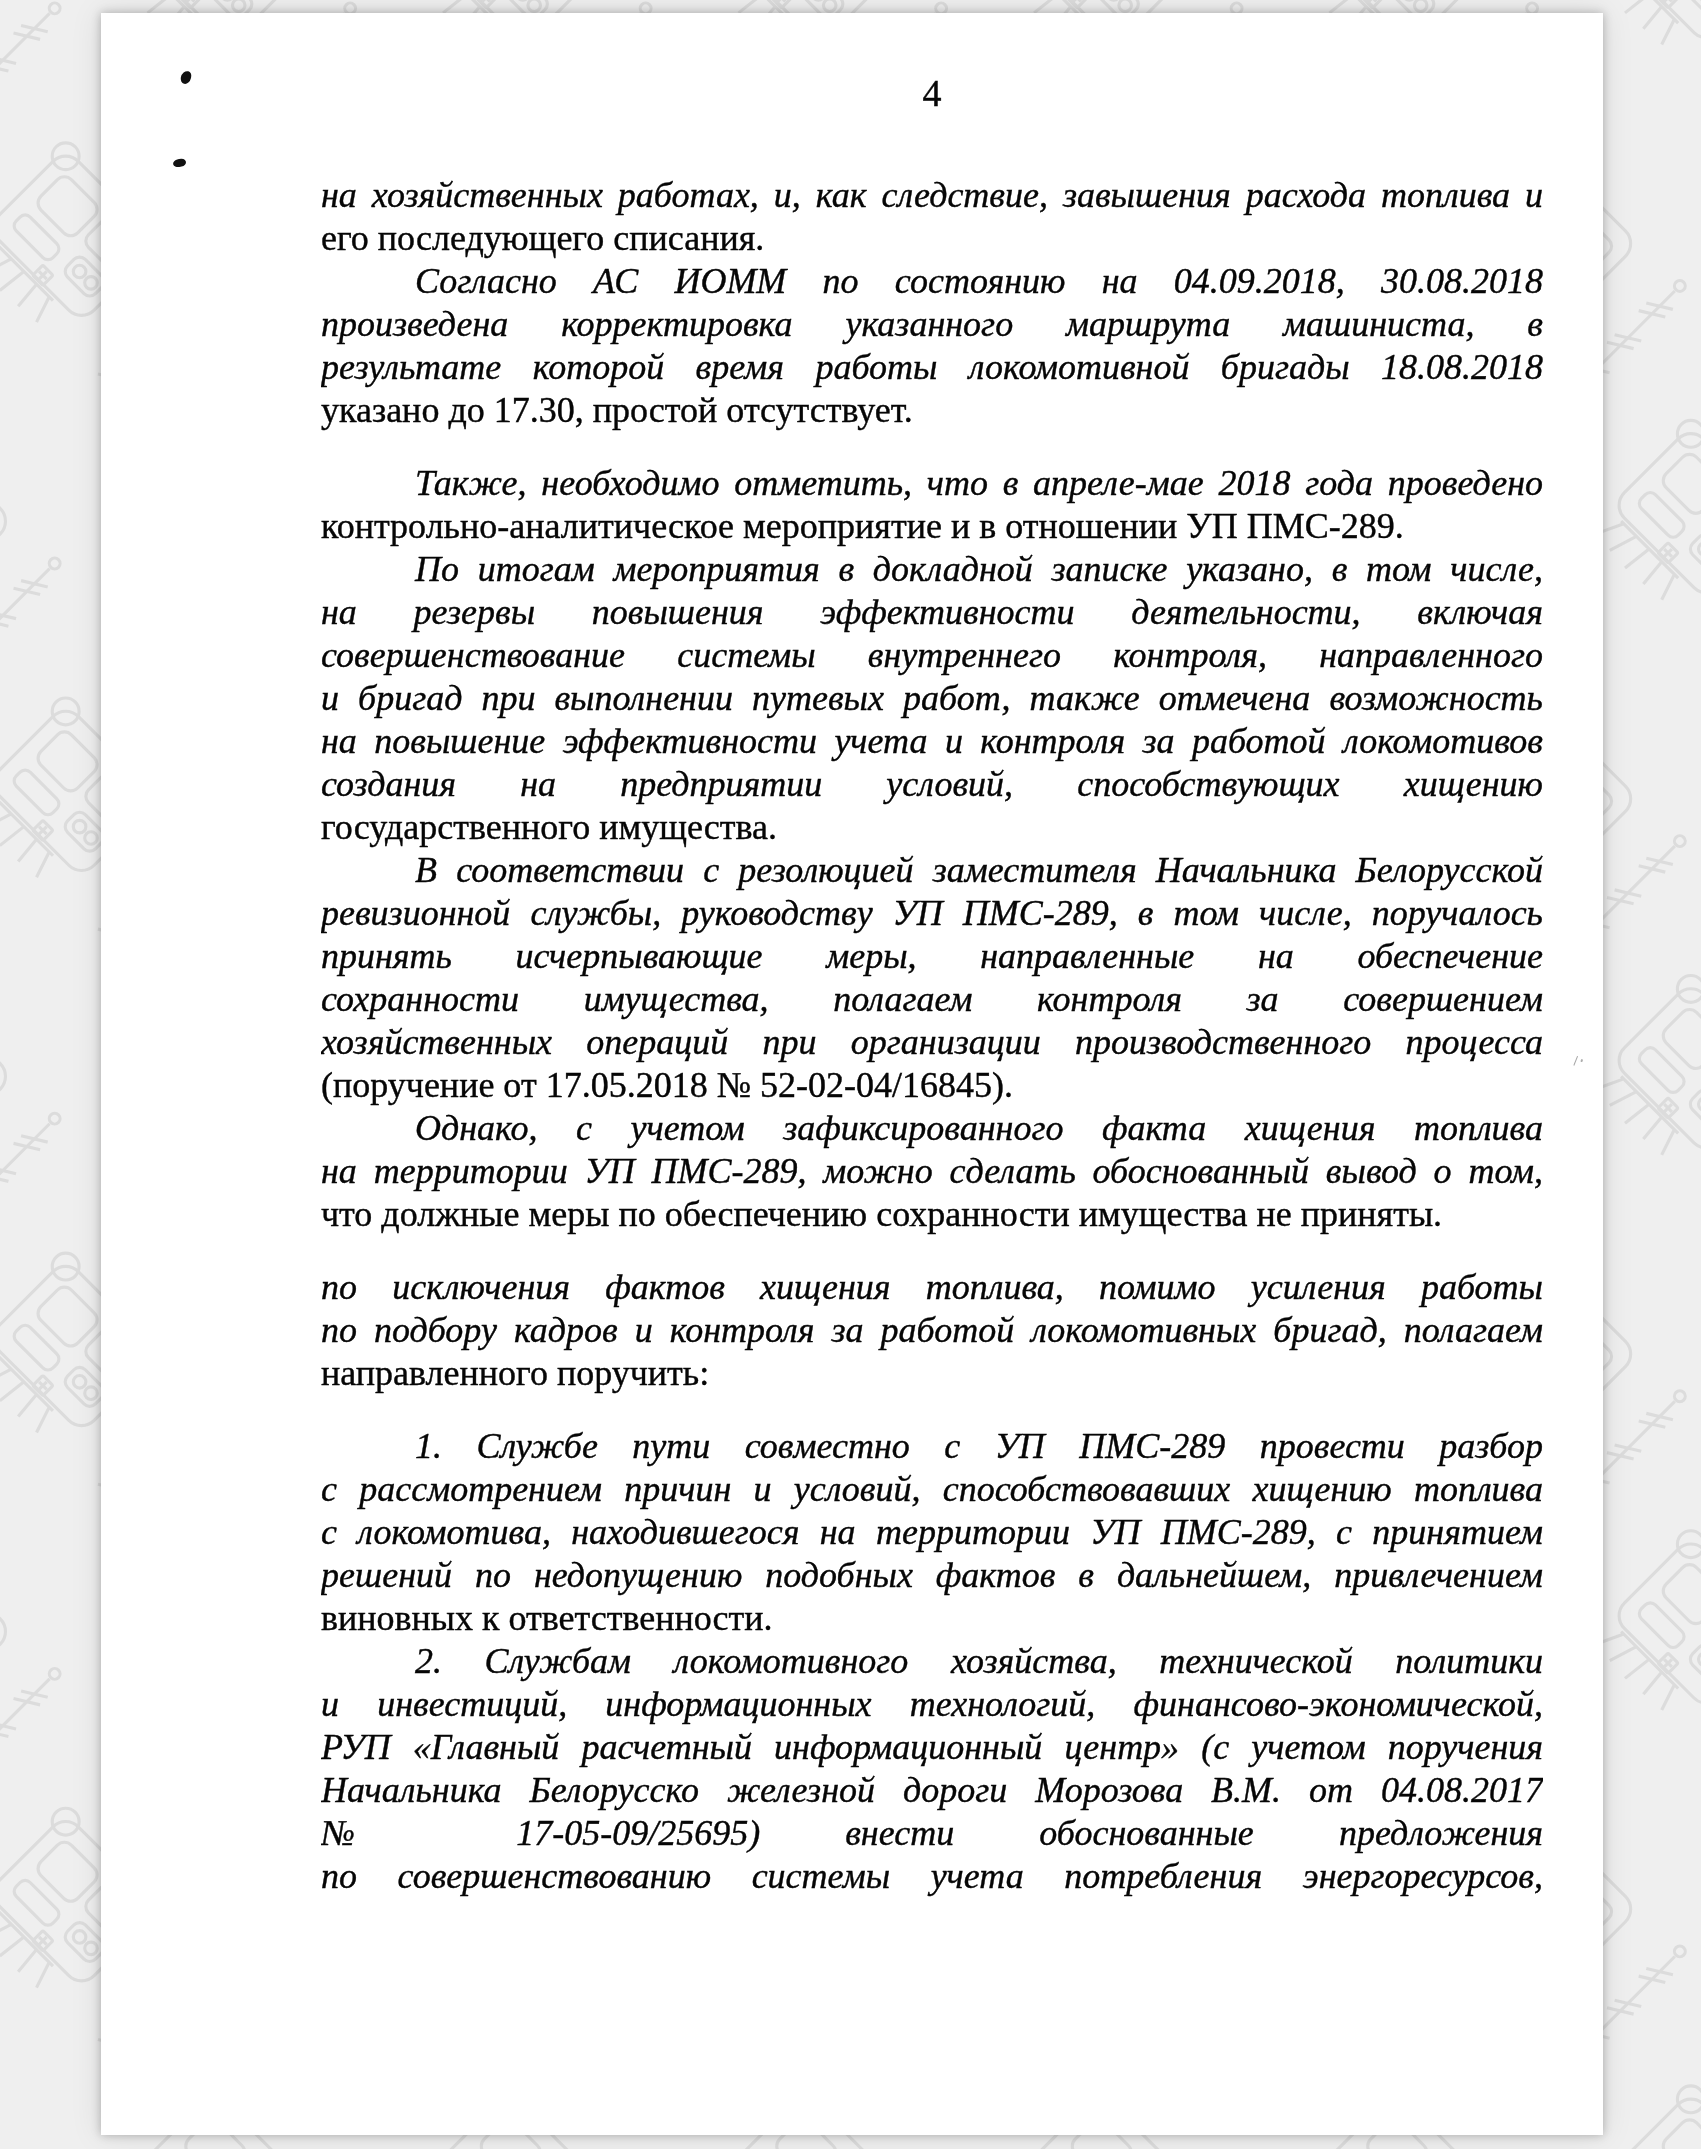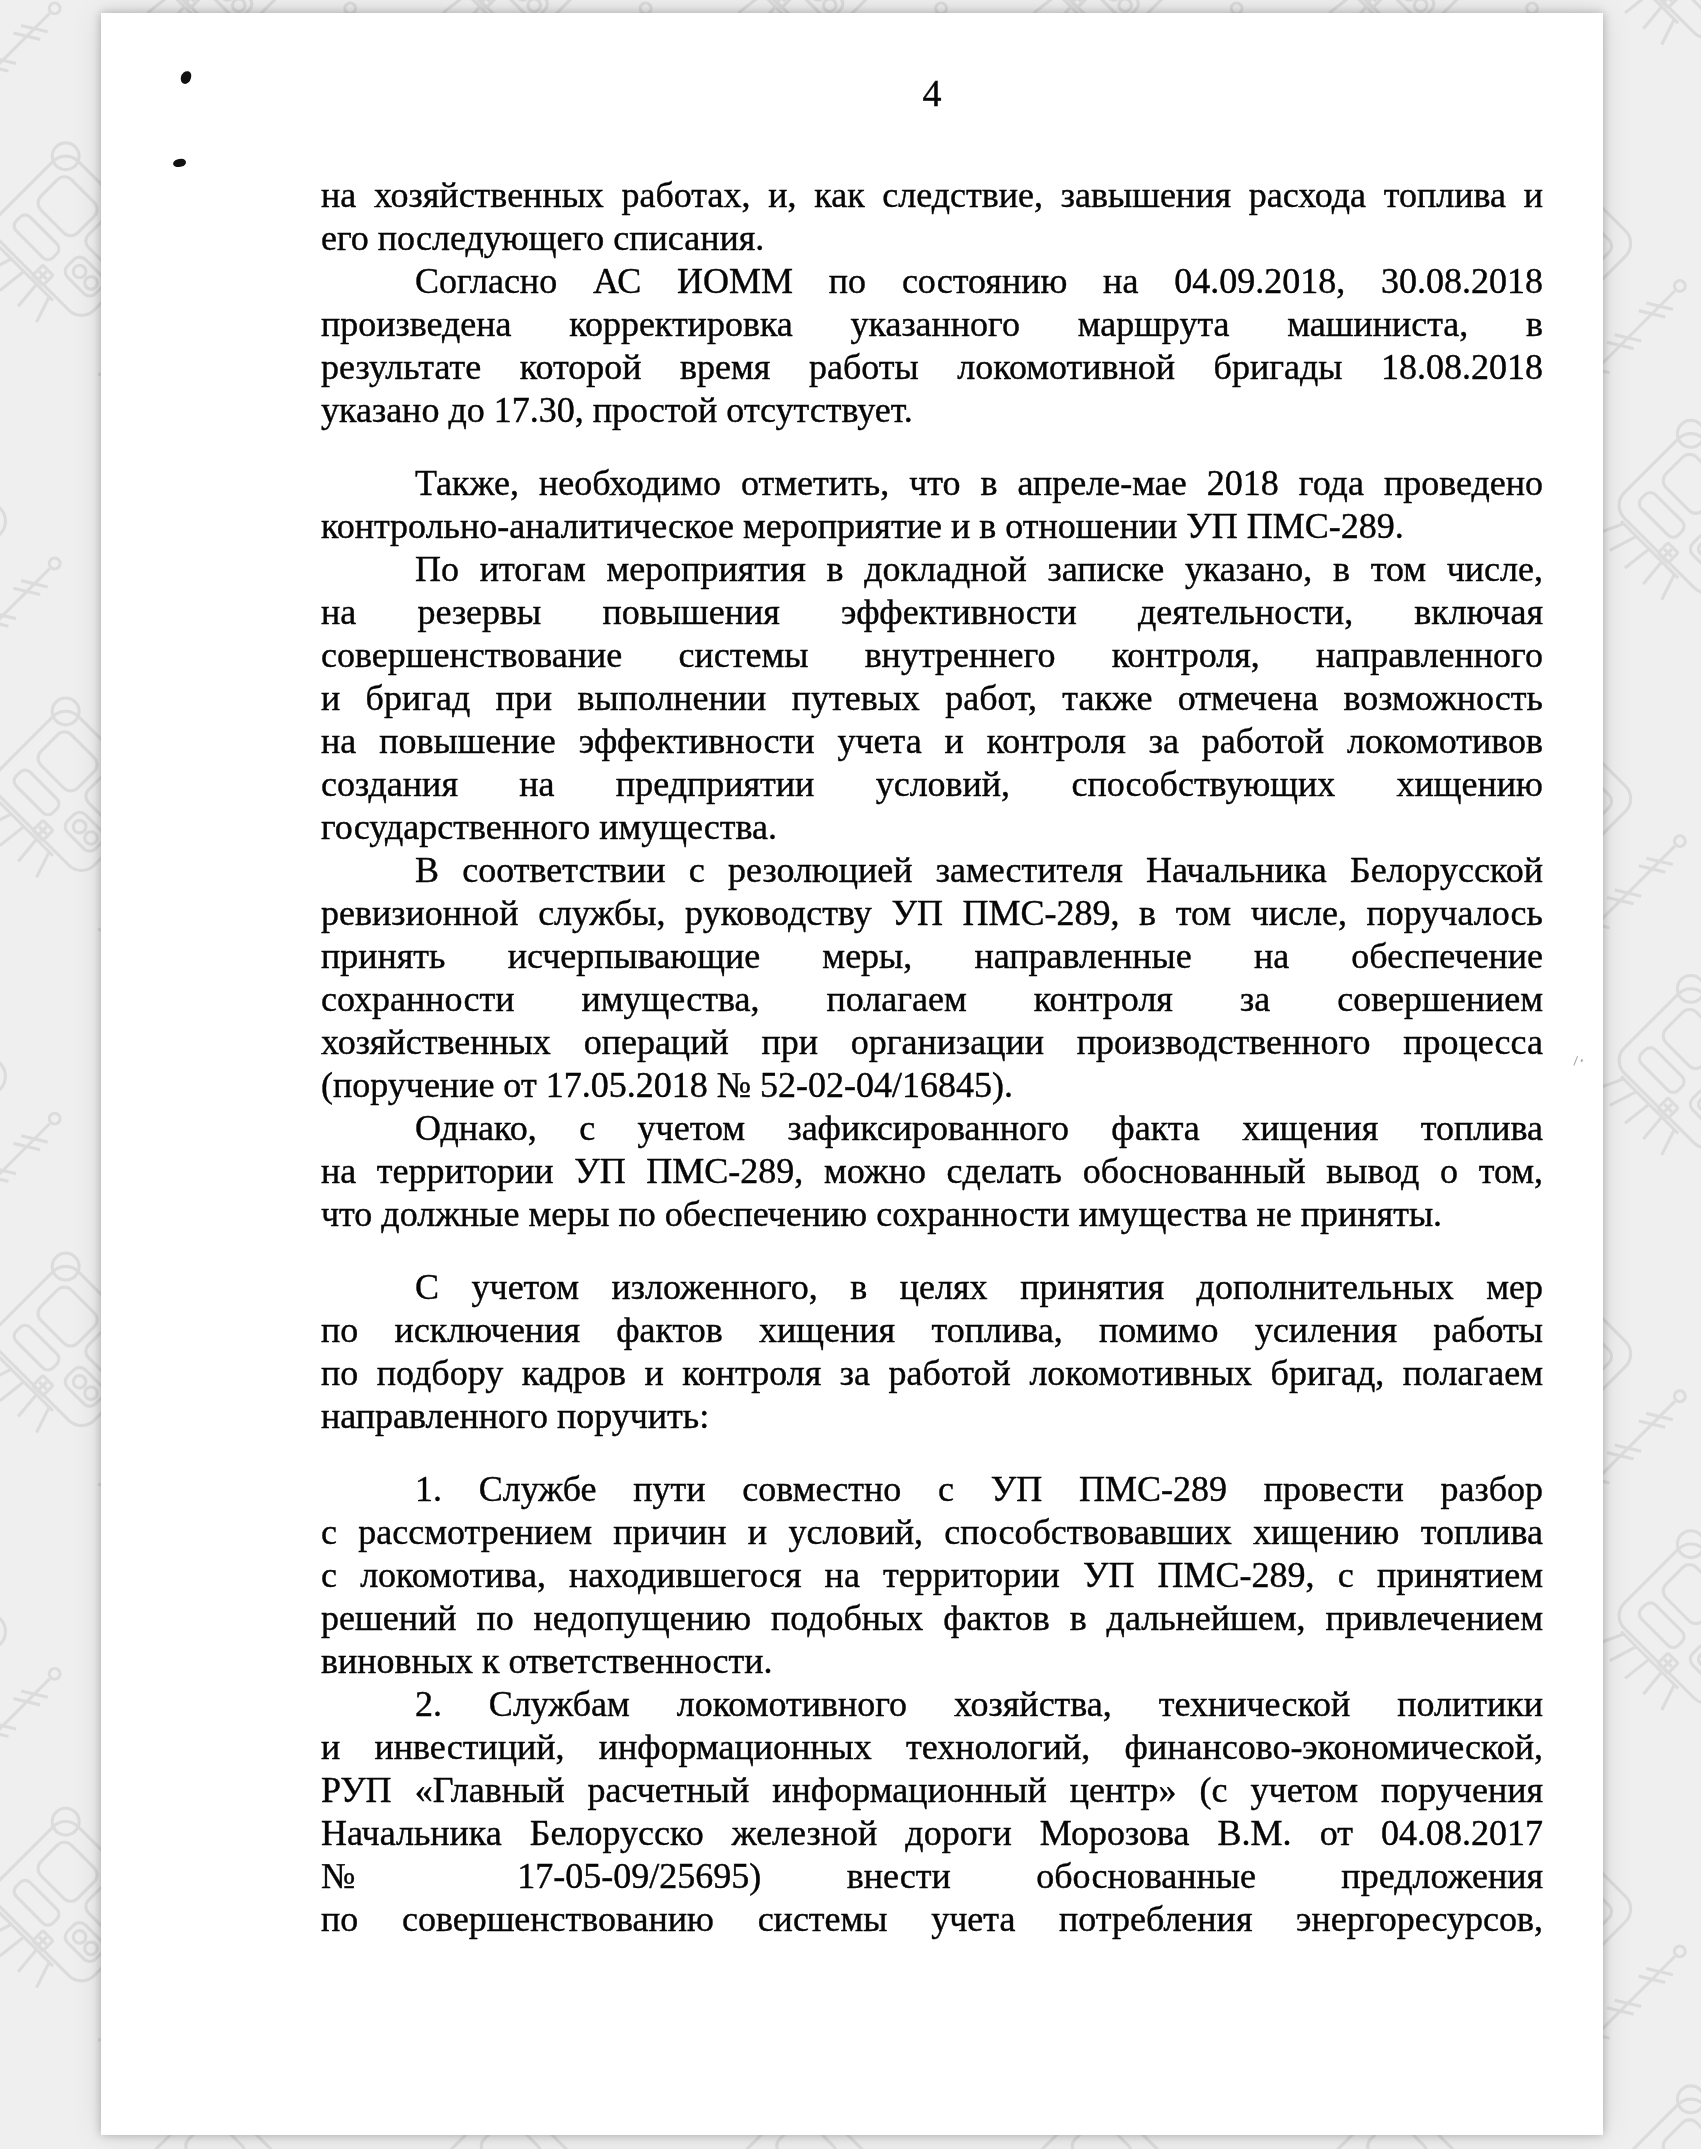--- a/index.html
+++ b/index.html
@@ -22,21 +22,21 @@
   #content{
     position:absolute;left:321px;top:174px;width:1222px;z-index:2;color:#060606;
     -webkit-text-stroke:0.4px #060606;
   }
   .paragraph{margin:0;padding:0;}
   .paragraph.space-before{margin-top:30px;}
   .line{
     height:43px;line-height:43px;font-size:36px;overflow:hidden;
     text-align:justify;text-align-last:left;
   }
-  .line.just{text-align-last:justify;}
+  .line.just{text-align-last:justify;font-style:italic;}
   .line.indent{text-indent:94px;}
   .ink-mark{position:absolute;z-index:3;background:#111;}
   #ink-dot-1{left:181px;top:71px;width:9.9px;height:12.5px;border-radius:60% 40% 55% 45%;transform:rotate(12deg);}
   #ink-dot-2{left:173px;top:159px;width:12.5px;height:8px;border-radius:50% 50% 45% 55%;transform:rotate(-14deg);}
   #pen-tick{
     left:1575px;top:1057px;width:6.3px;height:9.9px;background:transparent;
     border-left:1.8px solid #8f8f8f;transform:rotate(22deg);opacity:.8;
   }
   #pen-tick::after{content:"";position:absolute;left:3.6px;top:0.9px;width:2.7px;height:2.7px;background:#9a9a9a;border-radius:50%;}
 </style>
@@ -235,21 +235,20 @@
       <div class="line just">сохранности имущества, полагаем контроля за совершением</div>
       <div class="line just">хозяйственных операций при организации производственного процесса</div>
       <div class="line">(поручение от 17.05.2018 № 52-02-04/16845).</div>
     </div>
     <div class="paragraph">
       <div class="line just indent">Однако, с учетом зафиксированного факта хищения топлива</div>
       <div class="line just">на территории УП ПМС-289, можно сделать обоснованный вывод о том,</div>
       <div class="line">что должные меры по обеспечению сохранности имущества не приняты.</div>
     </div>
     <div class="paragraph space-before">
-      <div class="line just indent">С учетом изложенного, в целях принятия дополнительных мер</div>
       <div class="line just">по исключения фактов хищения топлива, помимо усиления работы</div>
       <div class="line just">по подбору кадров и контроля за работой локомотивных бригад, полагаем</div>
       <div class="line">направленного поручить:</div>
     </div>
     <div class="paragraph space-before">
       <div class="line just indent">1. Службе пути совместно с УП ПМС-289 провести разбор</div>
       <div class="line just">с рассмотрением причин и условий, способствовавших хищению топлива</div>
       <div class="line just">с локомотива, находившегося на территории УП ПМС-289, с принятием</div>
       <div class="line just">решений по недопущению подобных фактов в дальнейшем, привлечением</div>
       <div class="line">виновных к ответственности.</div>

